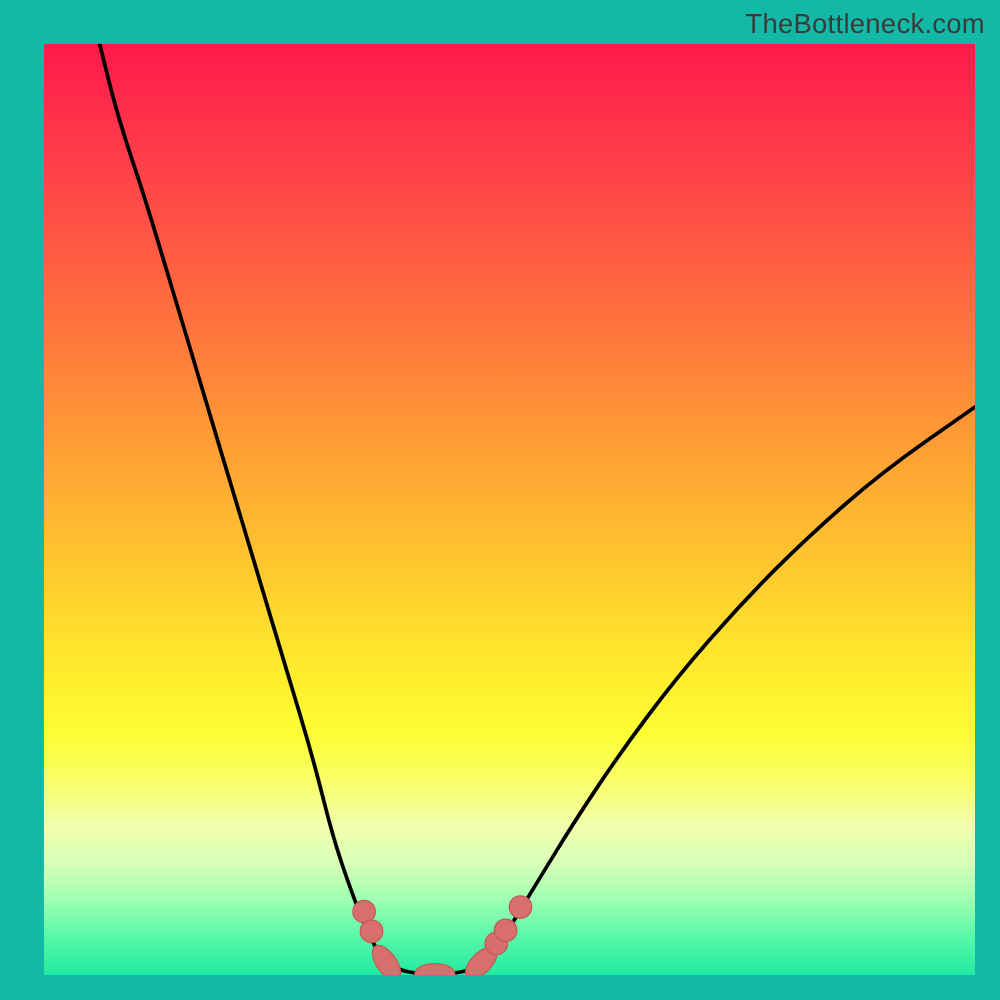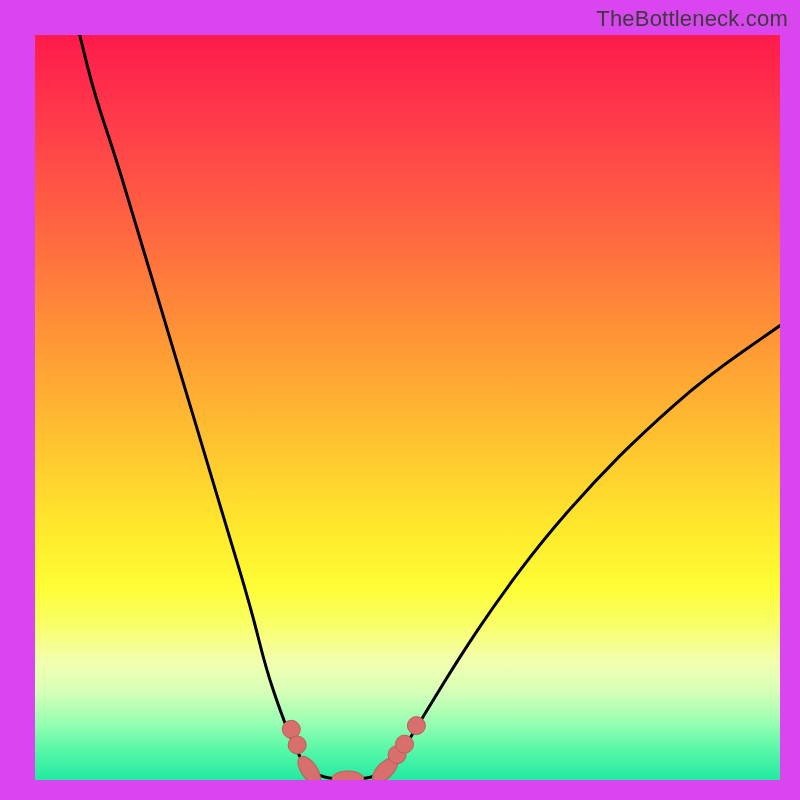--- a/index.html
+++ b/index.html
@@ -8,21 +8,21 @@
     width: 800px;
     height: 800px;
     background: #000;
     overflow: hidden;
     font-family: Arial, Helvetica, sans-serif;
   }
   .frame {
     position: absolute;
     left: 0; top: 0;
     width: 800px; height: 800px;
-    background: #d946ef;
+    background: #14b8a6;
   }
   .plot-area {
     position: absolute;
     left: 35px;
     top: 35px;
     width: 745px;
     height: 745px;
     overflow: hidden;
   }
   .gradient {

